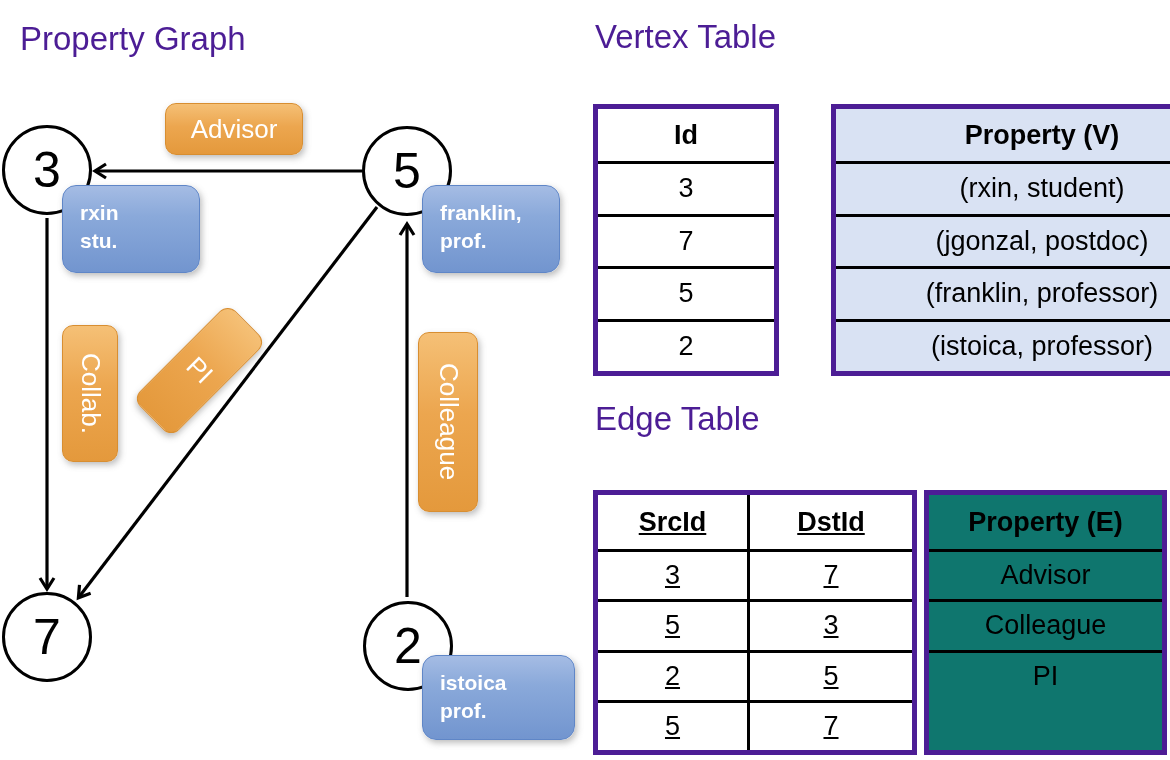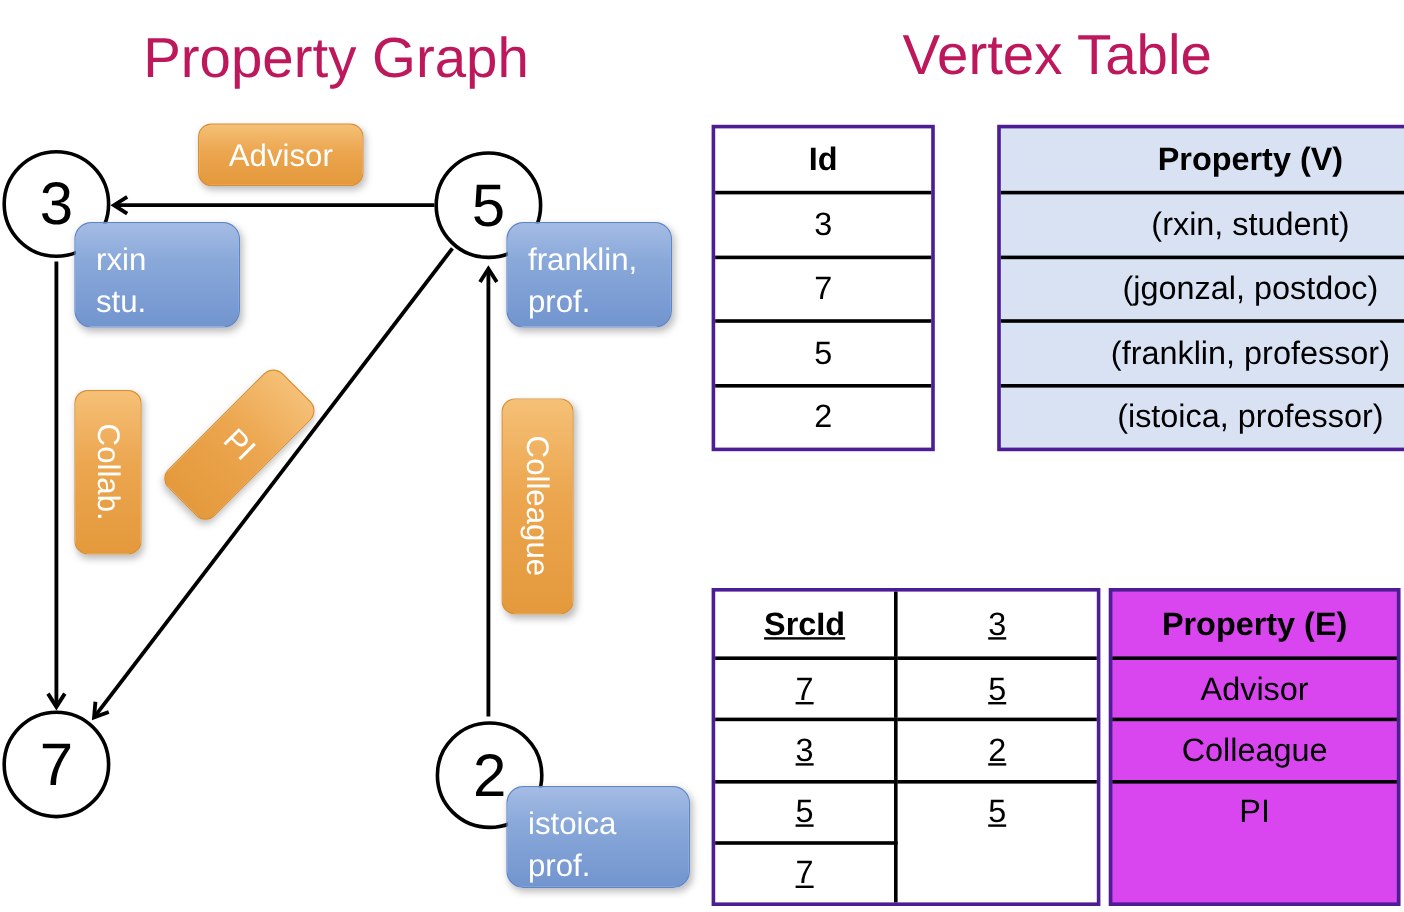--- a/index.html
+++ b/index.html
@@ -1,70 +1,71 @@
 <!DOCTYPE html>
 <html><head>
 <meta charset="utf-8">
 <style>
   html,body{margin:0;padding:0;background:#fff;}
   #stage{
     position:relative;width:1170px;height:760px;background:#ffffff;overflow:hidden;
     font-family:"Liberation Sans", sans-serif;color:#000;
   }
   .title{
-    position:absolute;text-align:center;font-size:47px;font-weight:300;
-    letter-spacing:0;color:#be185d;white-space:nowrap;
+    position:absolute;font-size:33px;font-weight:300;
+    letter-spacing:0;color:#4c1d95;white-space:nowrap;
   }
   
   #edges{position:absolute;left:0;top:0;z-index:1;}
   .circle{
     position:absolute;width:90px;height:90px;box-sizing:border-box;
     border:3.5px solid #000;border-radius:50%;background:#fff;z-index:2;
     display:flex;align-items:center;justify-content:center;
     font-size:50px;font-weight:300;
   }
   .vbox{
     position:absolute;box-sizing:border-box;border-radius:14px;z-index:4;
     background:linear-gradient(180deg,#a5bce4 0%,#8aa9da 35%,#7295cf 100%);
     border:1.5px solid #5f86c7;box-shadow:2px 3px 6px rgba(110,110,110,.45);
-    color:#fff;font-size:26px;line-height:1.34;padding:13px 4px 8px 17px;
+    color:#fff;font-size:21px;line-height:1.34;padding:13px 4px 8px 17px;font-weight:bold;
   }
   .ebox{
     position:absolute;box-sizing:border-box;border-radius:11px;z-index:5;
     background:linear-gradient(180deg,#f5c076 0%,#eca64f 45%,#e4993c 100%);
     border:1.5px solid #d88e31;box-shadow:2px 3px 6px rgba(110,110,110,.45);
     color:#fff;font-size:26px;display:flex;align-items:center;justify-content:center;
     text-align:center;
   }
   .vert{writing-mode:vertical-rl;}
   
   .col{
-    position:absolute;box-sizing:border-box;border:3px solid #4c1d95;background:#fff;
+    position:absolute;box-sizing:border-box;border:5px solid #4c1d95;background:#fff;
     display:grid;z-index:1;
   }
   .cell{
     display:flex;align-items:center;justify-content:center;
     font-size:27px;box-sizing:border-box;white-space:nowrap;
   }
   .hdr{font-weight:bold;}
   .one-col{grid-template-columns:1fr;}
   .one-col .cell:nth-child(n+2){border-top:3px solid #000;}
   .two-col{grid-template-columns:152px 1fr;}
   .two-col .cell:nth-child(odd){border-right:3px solid #000;}
   .two-col .cell:nth-child(n+3){border-top:3px solid #000;}
   .blue-fill{background:#d9e2f3;}
-  .peach-fill{background:#d946ef;}
+  .peach-fill{background:#0f766e;}
 </style>
 </head>
 <body>
 
 <div id="stage">
 
   <div class="title" style="left:20px;top:20px;width:520px;">Property Graph</div>
   <div class="title" style="left:595px;top:18px;width:572px;">Vertex Table</div>
+  <div class="title" style="left:595px;top:400px;width:572px;">Edge Table</div>
 
   <svg id="edges" width="1170" height="760" viewBox="0 0 1170 760">
     <defs>
       <marker id="arw" markerUnits="userSpaceOnUse" markerWidth="22" markerHeight="22" refX="12" refY="9" orient="auto">
         <path d="M2,2 L13,9 L2,16" fill="none" stroke="#000" stroke-width="3.2"></path>
       </marker>
     </defs>
     <path d="M362,171 L96,171" stroke="#000" stroke-width="3.2" fill="none" marker-end="url(#arw)"></path>
     <path d="M47,218 L47,588" stroke="#000" stroke-width="3.2" fill="none" marker-end="url(#arw)"></path>
     <path d="M377,207 L79,597" stroke="#000" stroke-width="3.2" fill="none" marker-end="url(#arw)"></path>
@@ -121,20 +122,21 @@
   <div class="col one-col blue-fill" style="left:786px;top:104px;width:422px;height:272px;grid-template-rows:52px repeat(4,1fr);margin-left:45px;">
     <div class="cell hdr">Property (V)</div>
     <div class="cell">(rxin, student)</div>
     <div class="cell">(jgonzal, postdoc)</div>
     <div class="cell">(franklin, professor)</div>
     <div class="cell">(istoica, professor)</div>
   </div>
 
   <div class="col two-col" style="left:593px;top:490px;width:324px;height:265px;grid-template-rows:54px repeat(4,1fr);text-decoration:underline;">
     <div class="cell hdr">SrcId</div>
+    <div class="cell hdr">DstId</div>
     <div class="cell">3</div>
     <div class="cell">7</div>
     <div class="cell">5</div>
     <div class="cell">3</div>
     <div class="cell">2</div>
     <div class="cell">5</div>
     <div class="cell">5</div>
     <div class="cell">7</div>
   </div>
 

